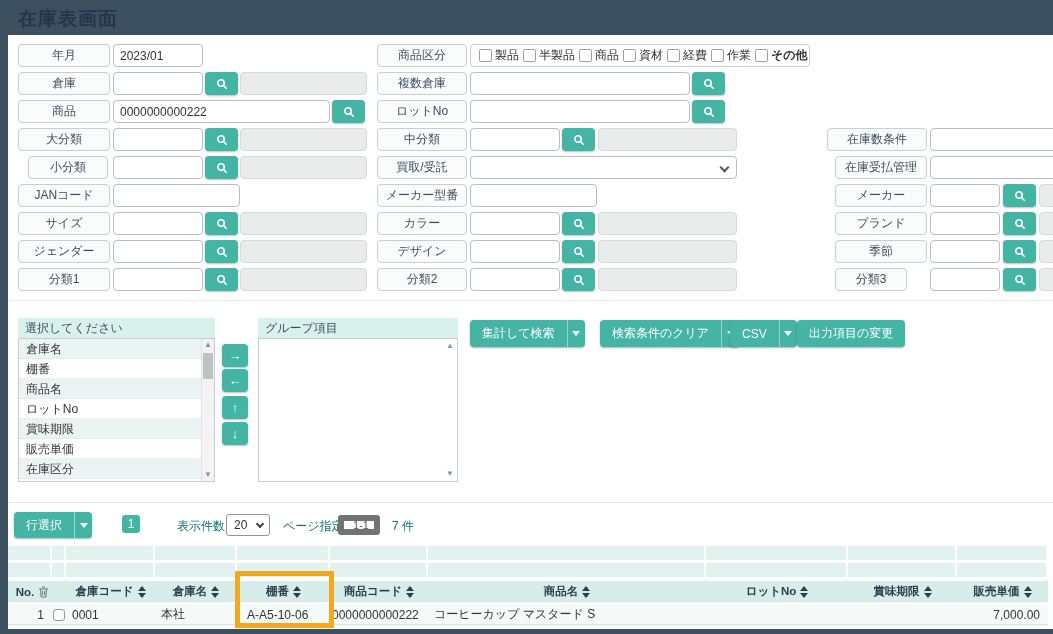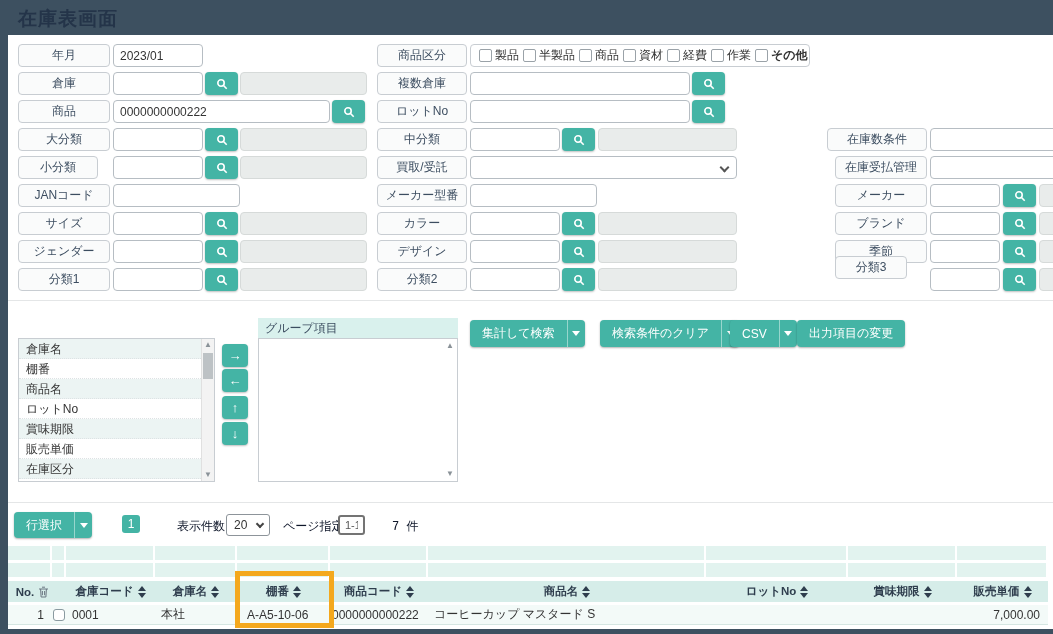--- a/index.html
+++ b/index.html
@@ -41,25 +41,25 @@
   .abtn { position:absolute; height:27px; background:#44b4a5; color:#fff; border:none; border-radius:4px;
           display:flex; align-items:center; cursor:pointer; box-shadow:0 1px 2px rgba(0,0,0,.3); font-size:12px; font-family:inherit; }
   .abtn .txt { padding:0 12px; white-space:nowrap; }
   .abtn .sep { width:1px; align-self:stretch; background:rgba(255,255,255,.45); }
   .abtn .car { width:17px; display:flex; align-items:center; justify-content:center; }
   .caret { width:0; height:0; border-left:4px solid transparent; border-right:4px solid transparent; border-top:5px solid #fff; }
 
   
   .pgnum { position:absolute; width:18px; height:18px; background:#44b4a5; color:#fff; border-radius:3px;
            font-size:12px; line-height:18px; text-align:center; cursor:pointer; }
-  .plabel { position:absolute; color:#0f172a; font-size:12px;font-family:Liberation Mono, monospace; }
+  .plabel { position:absolute; color:#0f766e; font-size:12px; }
   .pselect { position:absolute; width:44px; height:22px; border:1px solid #8d949a; border-radius:3px; background:#fff; }
   .pselect .val { position:absolute; left:7px; top:3px; }
   .pselect .chev { position:absolute; right:6px; top:6px; width:6px; height:6px; border-right:2px solid #444; border-bottom:2px solid #444; transform:rotate(45deg); }
-  .pinput { position:absolute; width:27px; height:20px; border:2px solid #737373; border-radius:3px; background:#fdfdfd;
+  .pinput { position:absolute; width:42px; height:20px; border:6px solid #737373; border-radius:3px; background:#fdfdfd;
             text-align:right; padding:0 5px; color:#555; font-size:11px; font-family:inherit; }
 
   
   .trow { position:absolute; left:0; display:flex; }
   .trow .c { flex:none; }
   .frow .c { height:14px; background:#e2f3ef; border-right:2px solid #fff; }
   .hrow { height:21px; background:#d6ede9; }
   .hrow .c { display:flex; align-items:center; justify-content:center; font-weight:bold; font-size:11.5px; color:#2e3d4d; cursor:pointer; }
   .hrow .c.left { justify-content:center; padding-left:5px; }
   .drow { height:20px; background:#f3faf8; border-bottom:1px solid #d5e6e2; }
@@ -105,21 +105,21 @@
     <div class="flabel" style="left:10px;top:93px;width:92px">大分類</div>
     <input class="finput" style="left: 105px; top: 93px; width: 90px;">
     <button class="sbtn" style="left:197px;top:93px">
         <svg width="12" height="12" viewBox="0 0 12 12">
           <circle cx="5" cy="5" r="3.2" stroke="#fff" stroke-width="1.6" fill="none"></circle>
           <path d="M7.5 7.5L10.7 10.7" stroke="#fff" stroke-width="1.6"></path>
         </svg>
       </button>
     <div class="freadonly" style="left:232px;top:93px;width:127px"></div>
 
-    <div class="flabel" style="left:10px;top:121px;width:80px">小分類</div>
+    <div class="flabel" style="left:20px;top:121px;width:80px">小分類</div>
     <input class="finput" style="left: 105px; top: 121px; width: 90px;">
     <button class="sbtn" style="left:197px;top:121px">
         <svg width="12" height="12" viewBox="0 0 12 12">
           <circle cx="5" cy="5" r="3.2" stroke="#fff" stroke-width="1.6" fill="none"></circle>
           <path d="M7.5 7.5L10.7 10.7" stroke="#fff" stroke-width="1.6"></path>
         </svg>
       </button>
     <div class="freadonly" style="left:232px;top:121px;width:127px"></div>
 
     <div class="flabel" style="left:10px;top:149px;width:92px">JANコード</div>
@@ -282,32 +282,33 @@
     <div class="flabel" style="left:827px;top:205px;width:92px">季節</div>
     <input class="finput" style="left: 922px; top: 205px; width: 70px;">
     <button class="sbtn" style="left:995px;top:205px">
         <svg width="12" height="12" viewBox="0 0 12 12">
           <circle cx="5" cy="5" r="3.2" stroke="#fff" stroke-width="1.6" fill="none"></circle>
           <path d="M7.5 7.5L10.7 10.7" stroke="#fff" stroke-width="1.6"></path>
         </svg>
       </button>
     <div class="freadonly" style="left:1031px;top:205px;width:20px"></div>
 
-    <div class="flabel" style="left:827px;top:221px;width:72px">分類3</div>
+    <div class="flabel" style="left:827px;top:233px;width:72px">分類3</div>
     <input class="finput" style="left: 922px; top: 233px; width: 70px;">
     <button class="sbtn" style="left:995px;top:233px">
         <svg width="12" height="12" viewBox="0 0 12 12">
           <circle cx="5" cy="5" r="3.2" stroke="#fff" stroke-width="1.6" fill="none"></circle>
           <path d="M7.5 7.5L10.7 10.7" stroke="#fff" stroke-width="1.6"></path>
         </svg>
       </button>
     <div class="freadonly" style="left:1031px;top:233px;width:20px"></div>
 
     <div class="divider" style="top:265px"></div>
 
+    <div class="listhead" style="left:10px;top:283px;width:197px">選択してください</div>
     <div class="listbox" style="left:10px;top:303px;width:197px;height:144px">
       <div style="margin-right:13px">
         <div class="litem alt">倉庫名</div>
         <div class="litem">棚番</div>
         <div class="litem alt">商品名</div>
         <div class="litem">ロットNo</div>
         <div class="litem alt">賞味期限</div>
         <div class="litem">販売単価</div>
         <div class="litem alt">在庫区分</div>
       </div>

